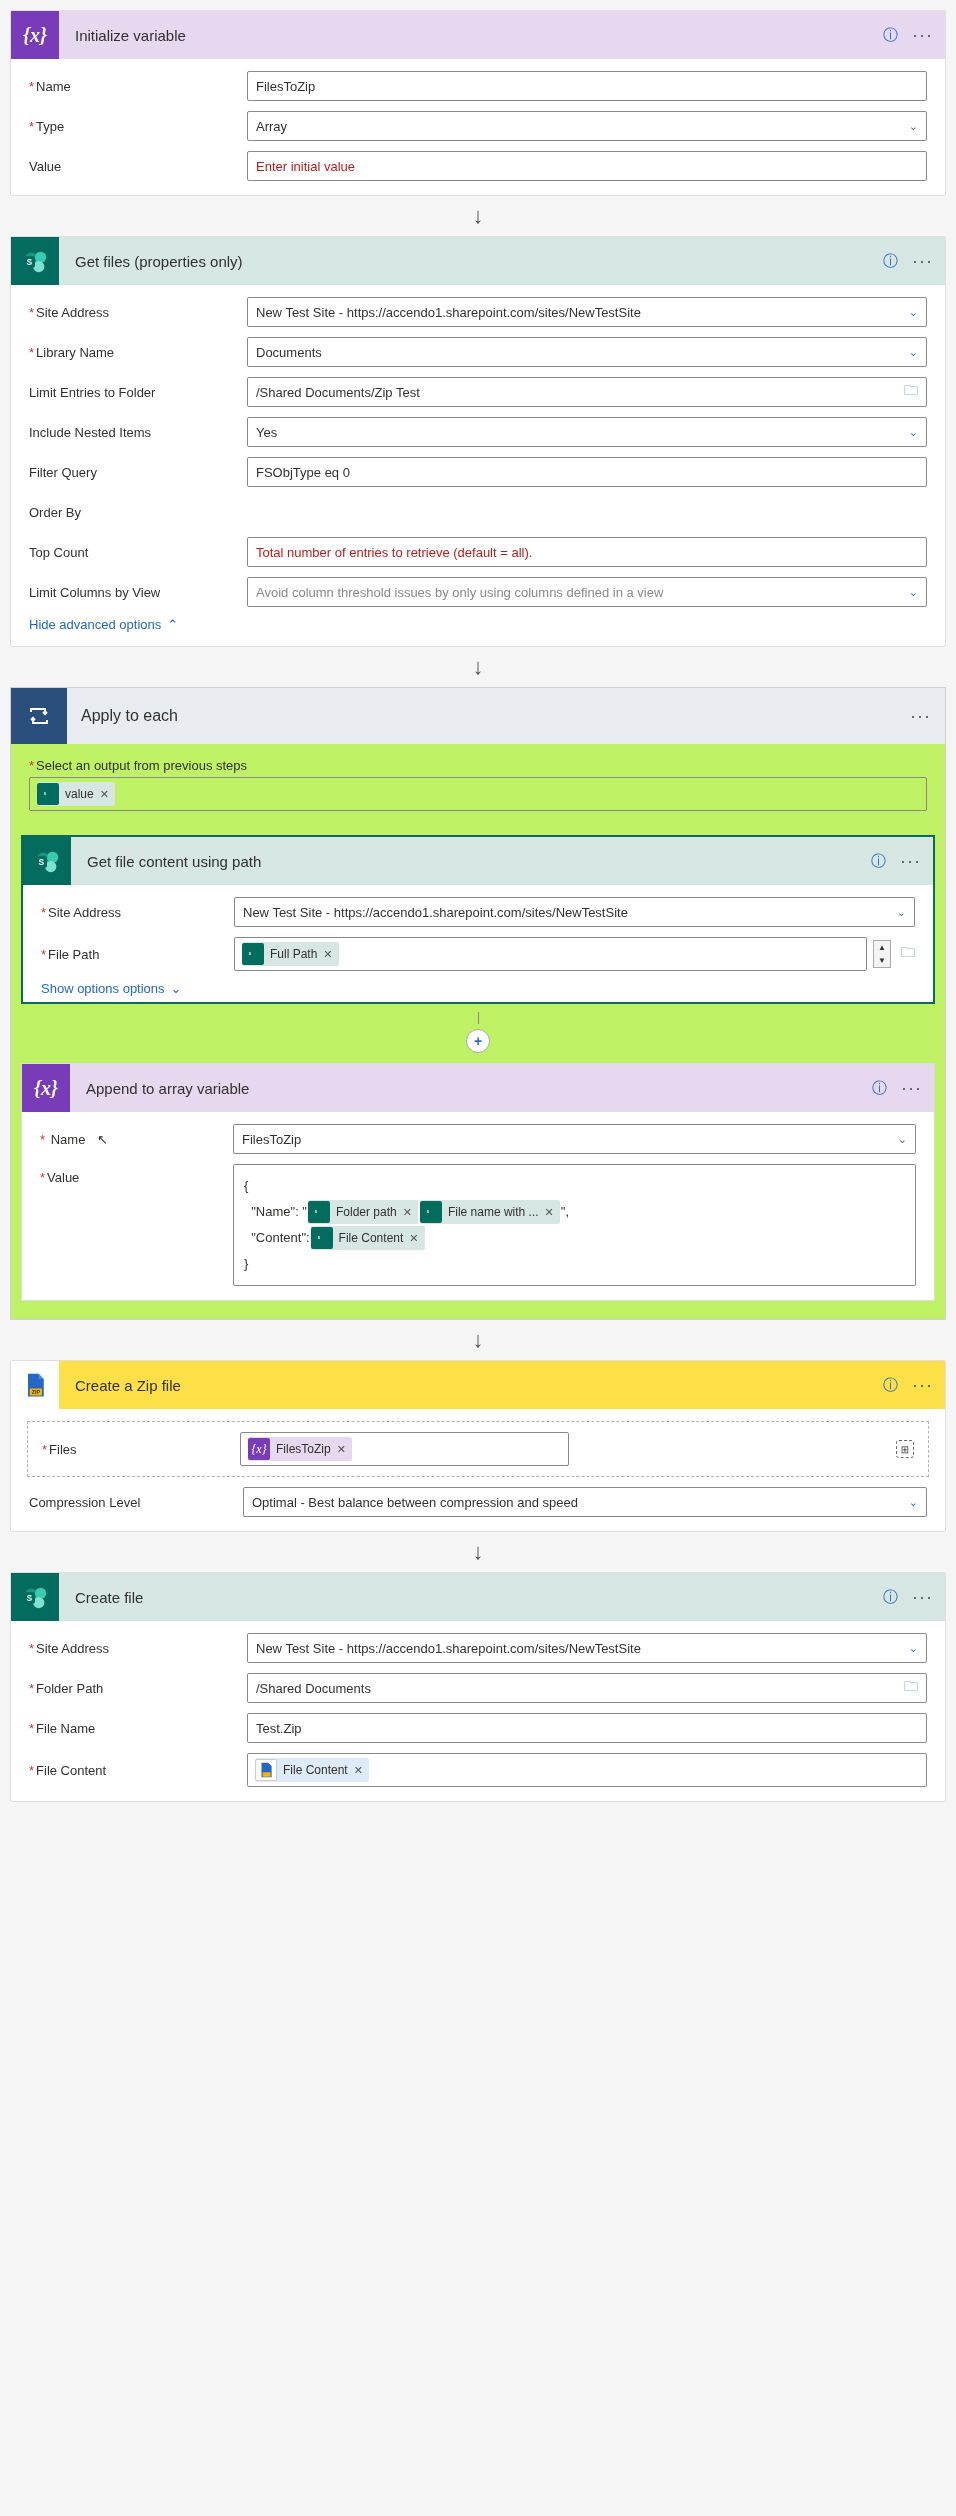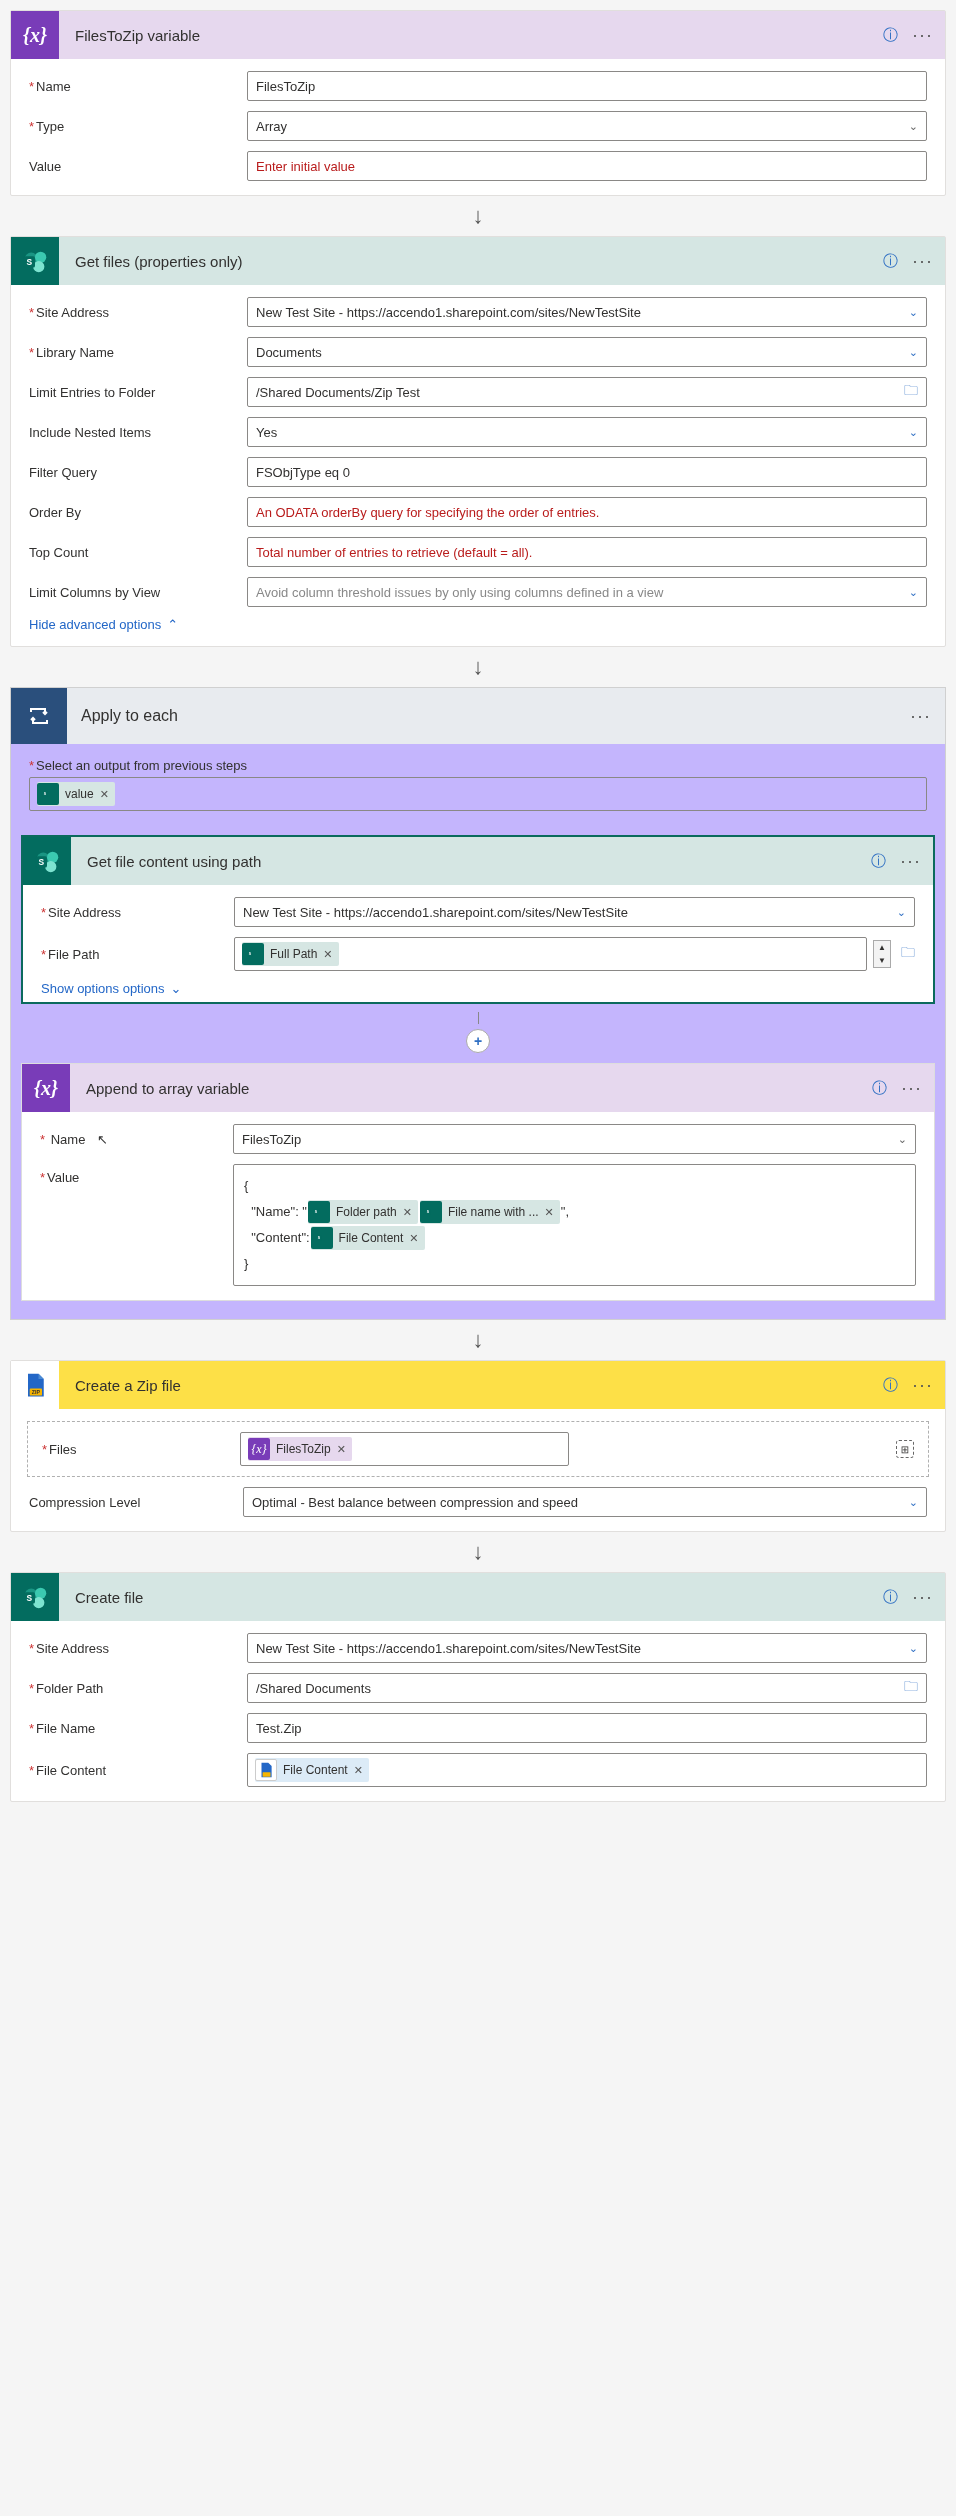--- a/index.html
+++ b/index.html
@@ -61,21 +61,21 @@
   .select-box { justify-content: space-between; }
   .chev { color: #2f6fc3; font-size: 11px; }
   .chev-gray { color: #666; font-size: 11px; }
   .folder-icon { color: #2f6fc3; font-size: 14px; margin-left: 4px; }
   .arrow-down-container {
     display: flex; justify-content: center; align-items: center;
     height: 40px; color: #555; font-size: 22px;
   }
   .link-row { color: #2367c7; font-size: 13px; display: flex; align-items: center; gap: 6px; cursor: pointer; margin-top:10px;}
   .nested { border: 1px solid #ddd; margin: 0 10px 14px 10px; background:#fff;}
-  .container-card { background: #c4b5fd; border: 1px solid #d0d0d0; }
+  .container-card { background: #bef264; border: 1px solid #d0d0d0; }
   .container-header {
     display: flex; align-items: center; background: #e8ebef;
     height: 56px; padding: 0 14px 0 0;
   }
   .container-icon {
     width: 56px; height: 56px; background: #2a4f7c; display:flex; align-items:center; justify-content:center;
   }
   .token {
     display: inline-flex; align-items: center;
     background: #d6e6e3;
@@ -127,21 +127,21 @@
   .space-above { margin-top: 20px;}
 </style>
 </head>
 <body>
 
 <div class="card">
   <div class="card-header purple">
     <div class="icon-box icon-purple">
       <span class="var-svg">{<i>x</i>}</span>
     </div>
-    <div class="header-title">FilesToZip variable</div>
+    <div class="header-title">Initialize variable</div>
     <div class="header-actions">
       <span class="help-icon">ⓘ</span>
       <span class="more-icon">···</span>
     </div>
   </div>
   <div class="card-body">
     <div class="row">
       <div class="label-col req">Name</div>
       <div class="field-col">
           <div class="input-box">FilesToZip</div>
@@ -222,23 +222,20 @@
         </div>
     </div>
     <div class="row">
       <div class="label-col">Filter Query</div>
       <div class="field-col">
           <div class="input-box">FSObjType eq 0</div>
         </div>
     </div>
     <div class="row">
       <div class="label-col">Order By</div>
-      <div class="field-col">
-          <div class="input-box placeholder">An ODATA orderBy query for specifying the order of entries.</div>
-        </div>
     </div>
     <div class="row">
       <div class="label-col">Top Count</div>
       <div class="field-col">
           <div class="input-box placeholder">Total number of entries to retrieve (default = all).</div>
         </div>
     </div>
     <div class="row">
       <div class="label-col">Limit Columns by View</div>
       <div class="field-col">

